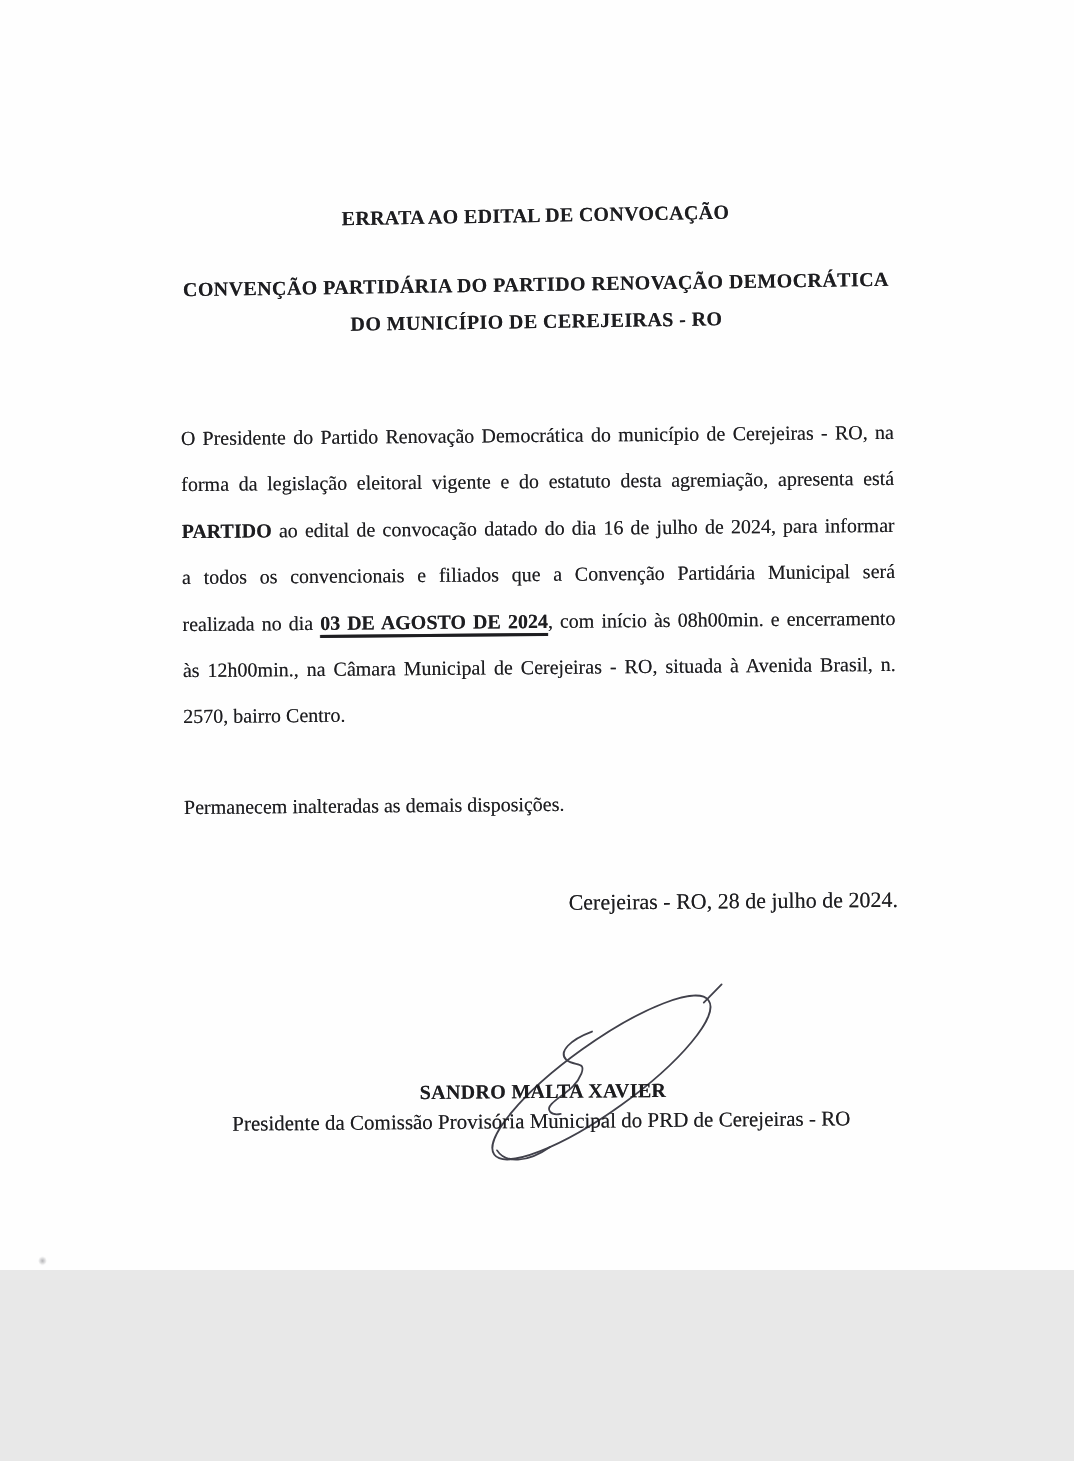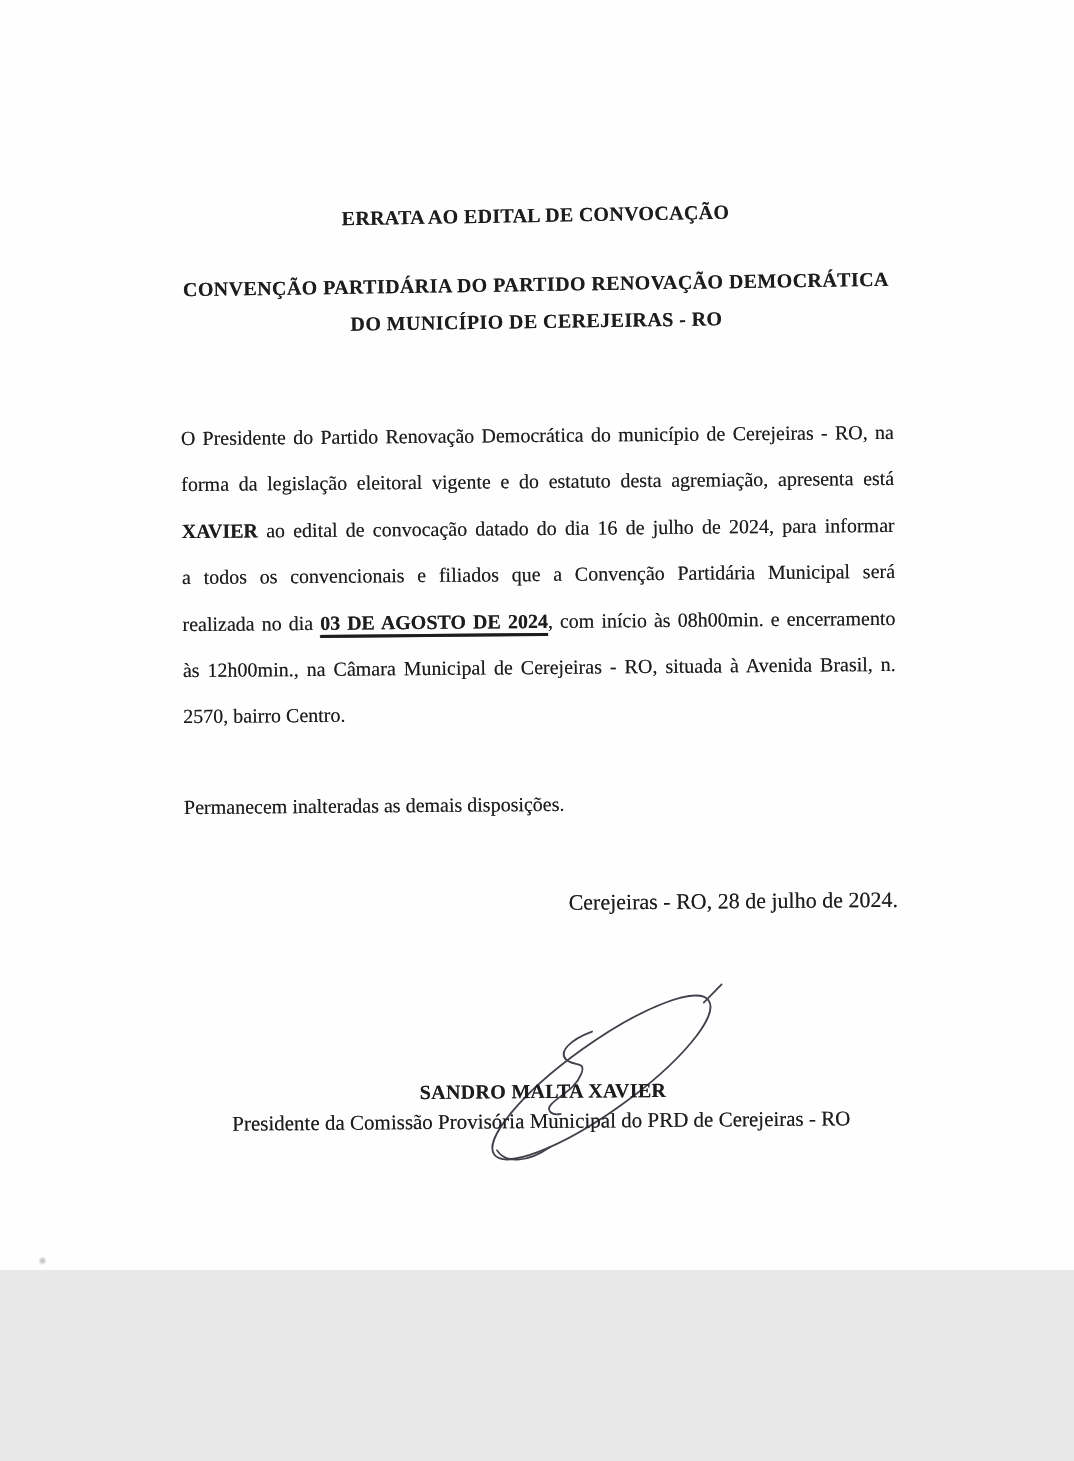--- a/index.html
+++ b/index.html
@@ -121,21 +121,21 @@
     <div class="doc-title">ERRATA AO EDITAL DE CONVOCAÇÃO</div>
 
     <div class="doc-subtitle">
       <div>CONVENÇÃO PARTIDÁRIA DO PARTIDO RENOVAÇÃO DEMOCRÁTICA</div>
       <div>DO MUNICÍPIO DE CEREJEIRAS - RO</div>
     </div>
 
     <div class="bodytext">
       <div class="line">O Presidente do Partido Renovação Democrática do município de Cerejeiras - RO, na</div>
       <div class="line">forma da legislação eleitoral vigente e do estatuto desta agremiação, apresenta está</div>
-      <div class="line"><span class="b">XAVIER</span><span> ao edital de convocação datado do dia 16 de julho de 2024, para informar</span></div>
+      <div class="line"><span class="b">PARTIDO</span><span> ao edital de convocação datado do dia 16 de julho de 2024, para informar</span></div>
       <div class="line">a todos os convencionais e filiados que a Convenção Partidária Municipal será</div>
       <div class="line"><span>realizada no dia </span><span class="b u">03 DE AGOSTO DE 2024</span><span>, com início às 08h00min. e encerramento</span></div>
       <div class="line">às 12h00min., na Câmara Municipal de Cerejeiras - RO, situada à Avenida Brasil, n.</div>
       <div class="line last">2570, bairro Centro.</div>
     </div>
 
     <div class="p2">Permanecem inalteradas as demais disposições.</div>
 
     <div class="dateline">Cerejeiras - RO, 28 de julho de 2024.</div>
 

